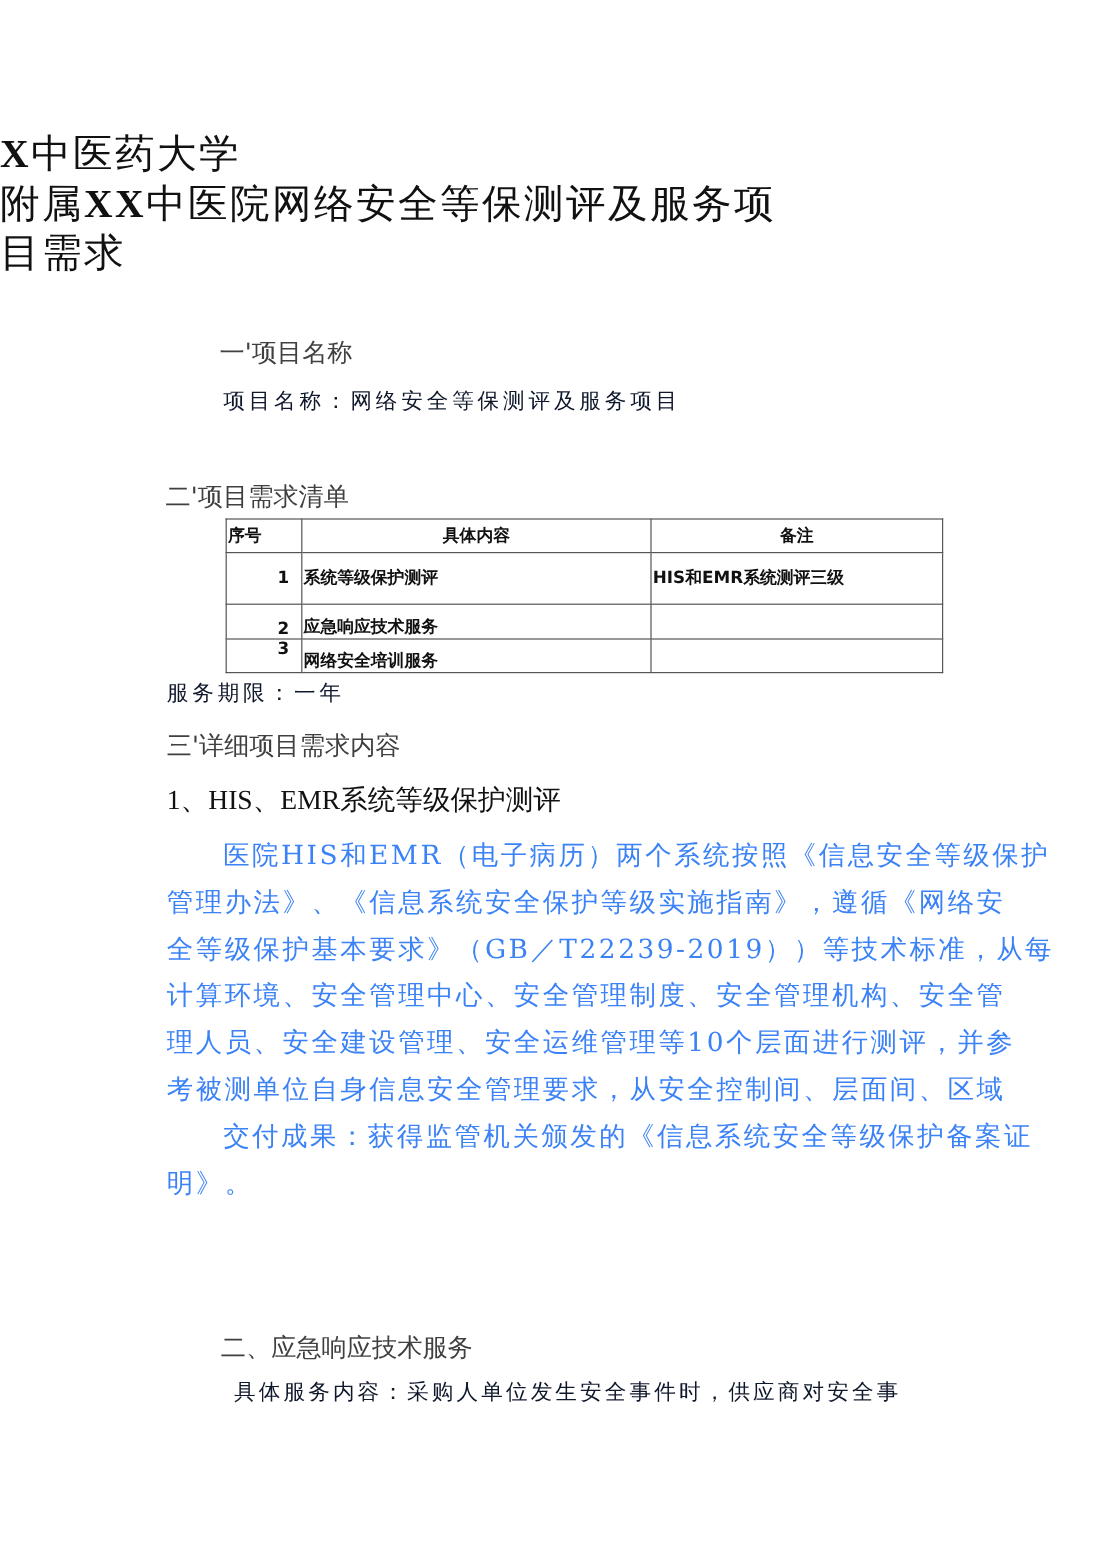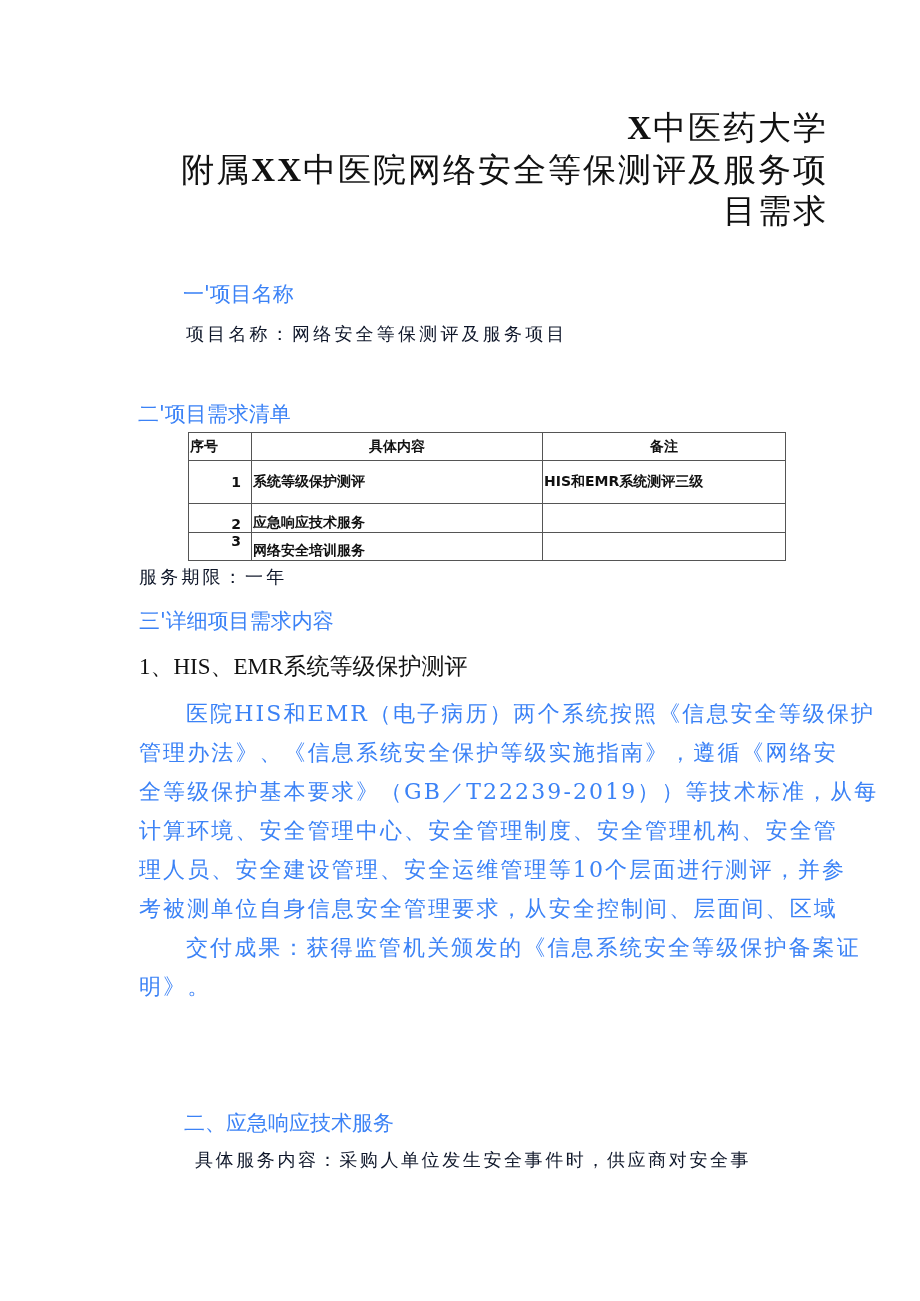--- a/index.html
+++ b/index.html
@@ -12,31 +12,31 @@
       height: 1301px;
       position: relative;
       overflow: hidden;
       color: #1a1a1a;
       font-family: "DejaVu Serif", "Liberation Serif", serif;
     }
     .abs { position: absolute; white-space: nowrap; }
 
     
     .title {
-      left: 0; width: 828px; text-align: right;
+      left: 0; width: 828px; text-align: left;
       font-family: "DejaVu Serif", "Liberation Serif", serif;
       font-size: 33px; letter-spacing: 2px; font-weight: normal;
       color: #111;
     }
     .title b { font-family: "Liberation Serif", serif; font-weight: bold; }
 
     
     .h-sans {
       font-family: "DejaVu Sans", "Liberation Sans", sans-serif;
-      font-size: 21px; color: #3b82f6; letter-spacing: 0px;
+      font-size: 21px; color: #404040; letter-spacing: 0px;
     }
     .h-serif {
       font-family: "Liberation Serif", "DejaVu Serif", serif;
       font-size: 23px; color: #111;
     }
 
     
     .body-text {
       font-family: "DejaVu Serif", "Liberation Serif", serif;
       font-size: 18px; color: #0f172a; letter-spacing: 3.2px;

